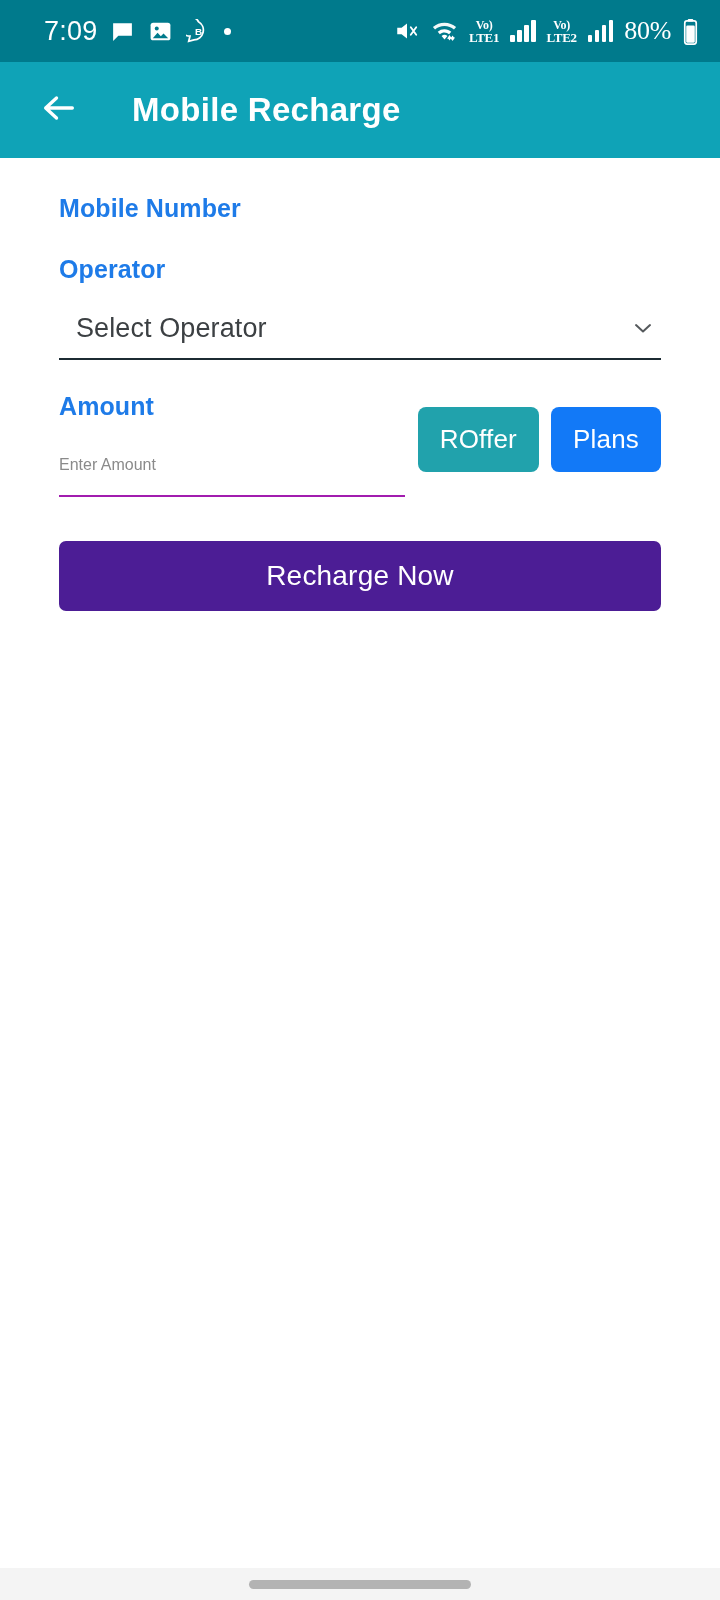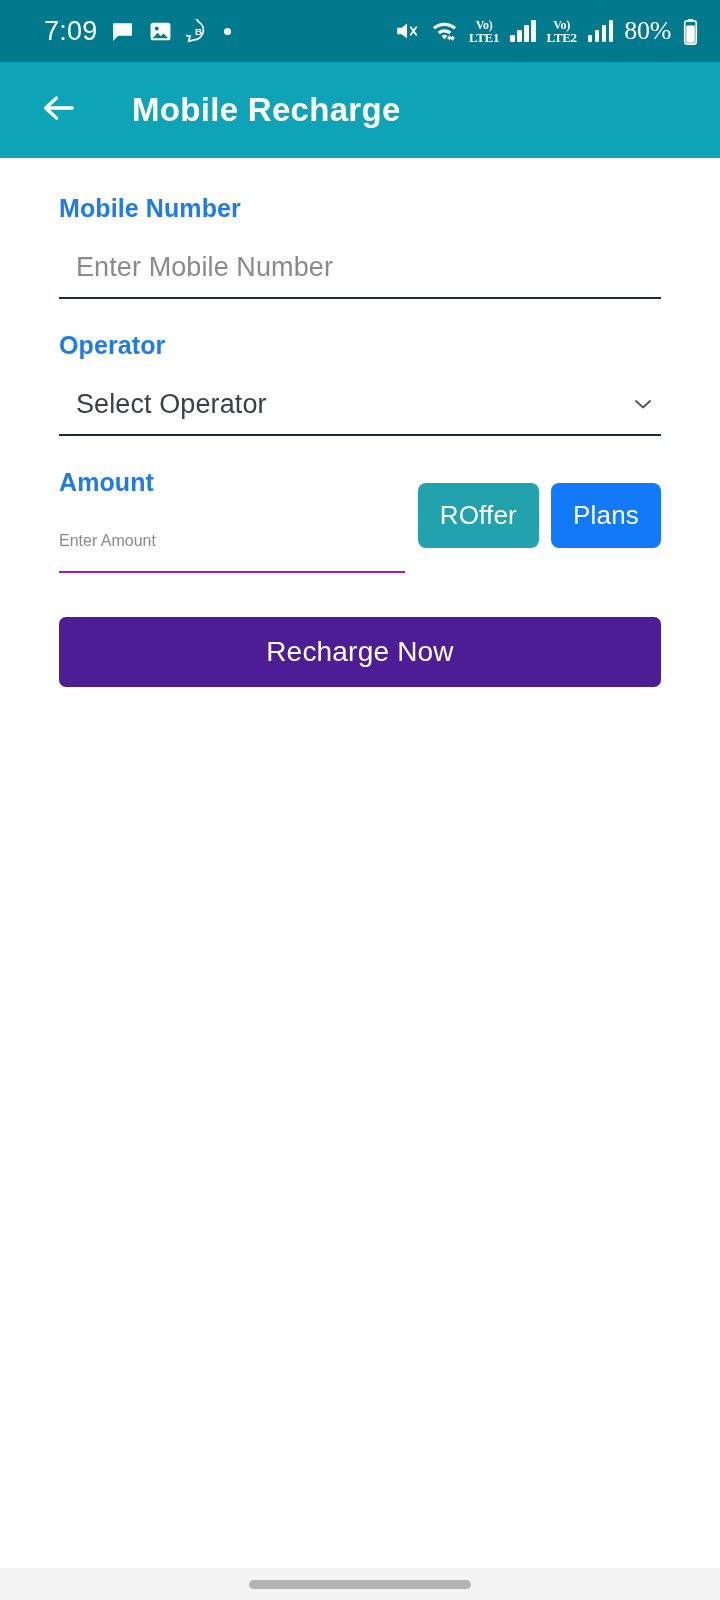--- a/index.html
+++ b/index.html
@@ -264,23 +264,20 @@
         </svg>
       </span>
     </div>
     <div id="app-title">Mobile Recharge</div>
   </div>
 
   <div id="content">
 
     <div class="group">
       <div class="field-label">Mobile Number</div>
-      <div class="field-row">
-        <span class="ftext ph">Enter Mobile Number</span>
-      </div>
     </div>
 
     <div class="group" id="operator-group">
       <div class="field-label">Operator</div>
       <div class="field-row" id="operator-row">
         <span class="ftext val">Select Operator</span>
         <span id="chevron-down-icon">
           <svg width="28" height="28" viewBox="0 0 24 24">
             <path fill="none" stroke="#55595C" stroke-width="1.7" stroke-linecap="round" stroke-linejoin="round" d="M6 9.5l6 5.5 6-5.5"></path>
           </svg>

